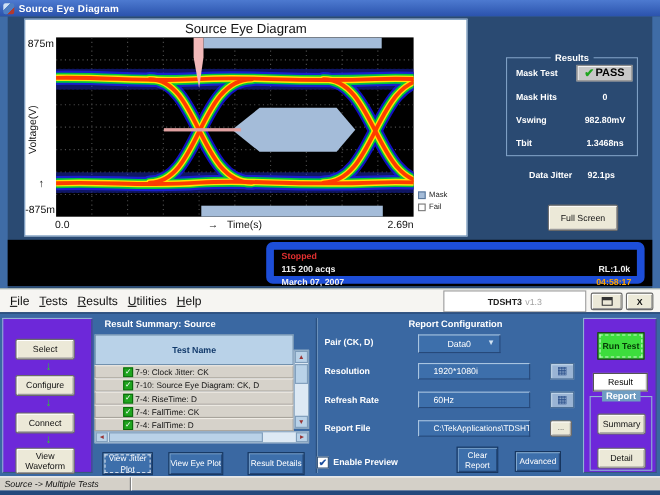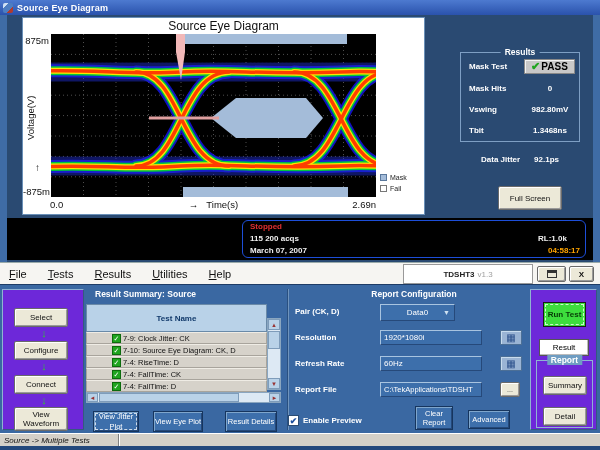--- a/index.html
+++ b/index.html
@@ -42,29 +42,29 @@
   .passbadge { width:52px; height:15px; background:#c8c8c8; border:1px solid #888;
     box-shadow:inset 1px 1px 0 #f2f2f2; display:flex; align-items:center; justify-content:center; gap:1px; }
   .passcheck { color:#1fa51f; font-size:11px; font-weight:bold; }
   .passtext { color:#000; font-size:10px; font-weight:bold; }
   .jitterrow { left:460px; top:140px; width:120px; display:flex; justify-content:center; gap:14px; color:#fff; font-weight:bold; font-size:8px; }
   .fullscreen { left:498px; top:171px; width:64px; height:24px; font-size:8px; display:flex; align-items:center; justify-content:center; }
   .btn3d { background:#ece9d8; border:1px solid #6a6a6a; box-shadow:inset 1px 1px 0 #fff, inset -1px -1px 0 #9a9a9a; color:#111; border-radius:2px; }
 
   
   .statusband { left:7px; top:203px; width:586px; height:42px; background:#000; }
-  .statusbox { left:235px; top:2px; width:344px; height:38px; border:1px solid #1d4ed8; border-radius:6px; font-size:8px; font-weight:bold; }
+  .statusbox { left:235px; top:2px; width:344px; height:38px; border:7px solid #1d4ed8; border-radius:6px; font-size:8px; font-weight:bold; }
   .st-stopped { left:7px; top:1px; color:#e03030; }
   .st-acqs { left:7px; top:13px; color:#f0f0f0; }
   .st-rl { left:295px; top:13px; color:#f0f0f0; }
   .st-date { left:7px; top:25px; color:#f0f0f0; }
   .st-time { right:5px; top:25px; color:#ffa500; }
 
   
-  .menubar { left:0; top:262px; width:600px; height:22px; background:#f6f5f2; border-top:1px solid #9aa; display:flex; align-items:center;gap:12px; }
+  .menubar { left:0; top:262px; width:600px; height:22px; background:#f6f5f2; border-top:1px solid #9aa; display:flex; align-items:center; }
   .menuitem { font-size:11px; color:#111; margin-left:9px; }
   .verbox { left:403px; top:1px; width:130px; height:20px; background:#fff; border:1px solid #999;
     display:flex; align-items:center; justify-content:center; gap:3px; }
   .vername { font-size:8px; font-weight:bold; color:#222; }
   .verver { font-size:8px; color:#a0a0a0; }
   .winbtn { top:3px; height:16px; font-size:8px; font-weight:bold; display:flex; align-items:center; justify-content:center; }
   .miniwin { width:10px; height:8px; border:1px solid #333; border-top:3px solid #333; background:#ece9d8; }
 
   
   .controlpanel { left:0; top:284px; width:600px; height:149px; background:#3a68a2; border-top:1px solid #1e3c66; }
@@ -87,21 +87,21 @@
   .hthumb { position:absolute; left:12px; top:0; width:140px; height:9px; background:#b9d2e8; border:1px solid #7e9cba; }
 
   .bluebtn { background:#3d6fab; border:1px solid #16355e; box-shadow:inset 1px 1px 0 #7fa6cc, inset -1px -1px 0 #24487a; color:#fff; text-align:center; }
   .plotbtns { top:126px; height:21px; font-size:7.5px; line-height:1.25; display:flex; align-items:center; justify-content:center; }
   .focusdash { outline:1px dashed rgba(255,255,255,.75); outline-offset:-3px; }
 
   .vsep { left:287px; top:4px; width:2px; height:141px; background:linear-gradient(90deg,#2a5080 50%,#6f94bd 50%); }
 
   .rctitle { left:300px; top:4px; width:228px; text-align:center; color:#fff; font-weight:bold; font-size:8.5px; }
   .rclab { left:295px; color:#fff; font-weight:bold; font-size:8px; }
-  .bluefield { background:#3d6fab; border:1px solid #a8c4e0; border-right-color:#26497a; border-bottom-color:#26497a; color:#fff; font-size:8px; display:flex; align-items:center; padding:0 3px; overflow:hidden; white-space:nowrap; }
+  .bluefield { background:#3d6fab; border:1px solid #a8c4e0; border-right-color:#26497a; border-bottom-color:#26497a; color:#fff; font-size:8px; display:flex; align-items:center; padding:0 13px; overflow:hidden; white-space:nowrap; }
   .dropdown { left:380px; top:19px; width:75px; height:17px; justify-content:center; position:absolute; }
   .ddarrow { position:absolute; right:4px; top:4px; font-size:7px; color:#cfe2f2; }
   .keypadbtn { left:500px; width:22px; height:15px; background:#9ab4d4; border:1px solid #4c6f96; box-shadow:inset 1px 1px 0 #c8dcee; display:flex; align-items:center; justify-content:center; font-size:10px; color:#2a4f8a; line-height:1; }
   .browsebtn { left:500px; width:20px; height:15px; font-size:7px; display:flex; align-items:center; justify-content:center; color:#444; }
   .cbx { left:288px; top:130px; width:11px; height:11px; background:#fff; border:1px solid #2b4c74; color:#1d4f9e; font-size:9px; line-height:10px; text-align:center; font-weight:bold; }
   .cbxlab { left:303px; top:131px; color:#fff; font-weight:bold; font-size:8px; }
 
   .rightpanel { left:530px; top:4px; width:67px; height:141px; }
   .runtest { left:12px; top:12px; width:43px; height:25px; background:#3ddd3d; border:1px solid #1a1a1a; color:#063b06; font-weight:bold; font-size:8px; line-height:1.2; display:flex; align-items:center; justify-content:center; text-align:center; }
   .resultbtn { left:8px; top:49px; width:50px; height:17px; background:#fff; border:1px solid #555; box-shadow:inset -1px -1px 0 #bbb; font-size:8px; color:#000; display:flex; align-items:center; justify-content:center; }

